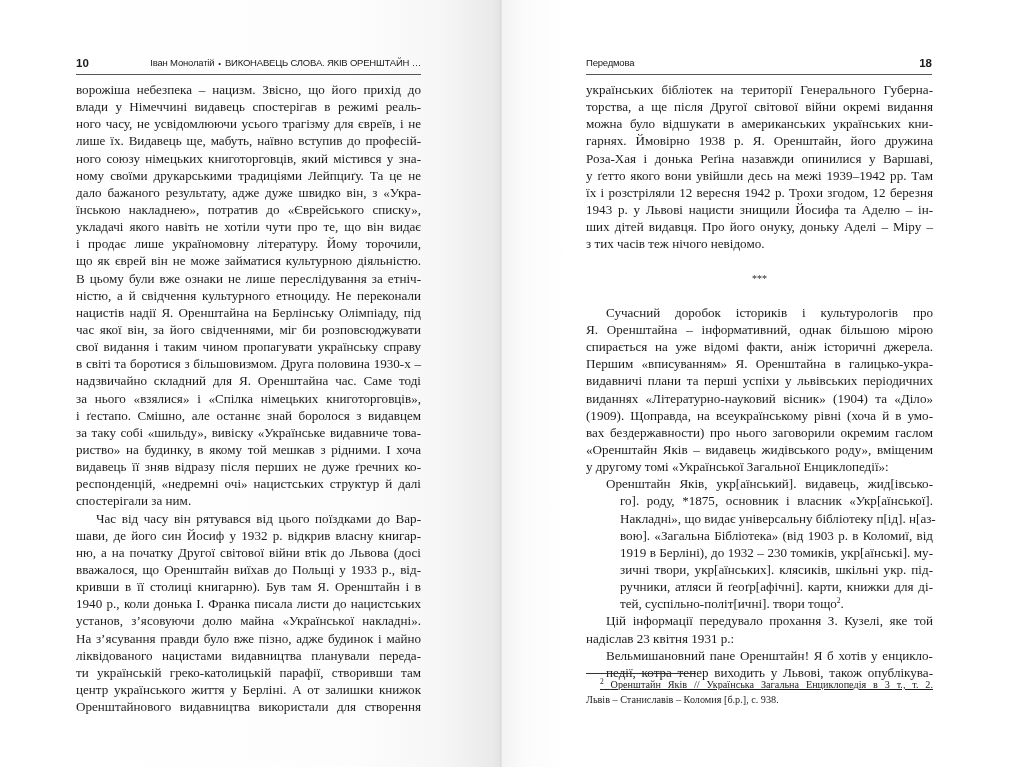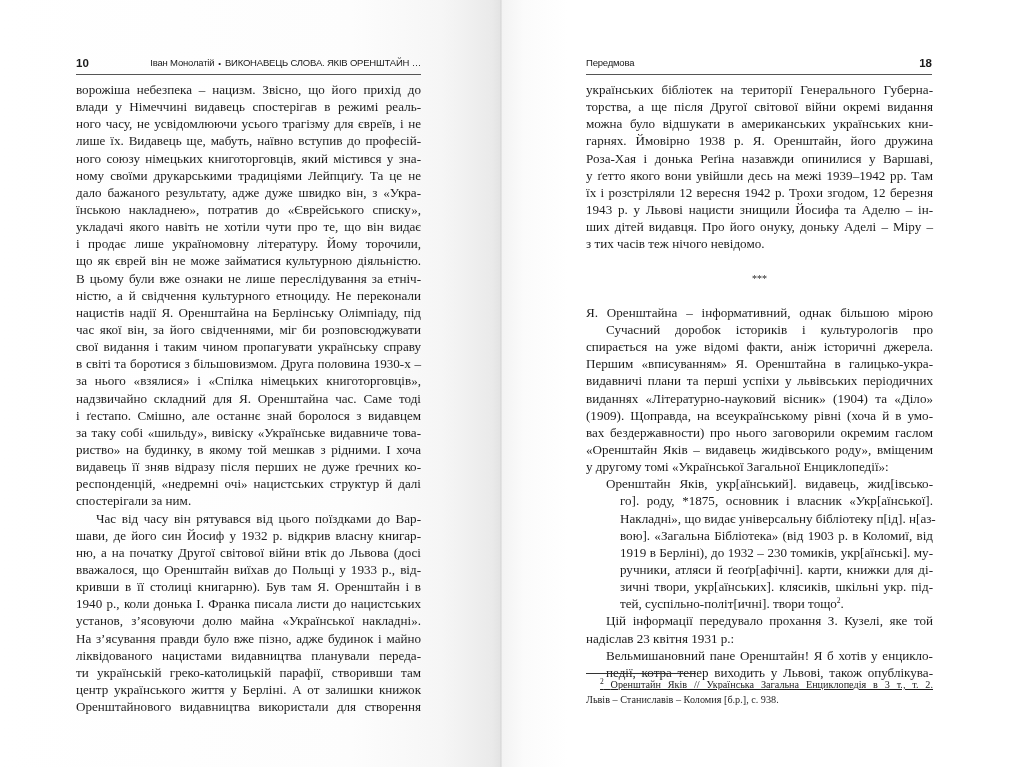--- a/index.html
+++ b/index.html
@@ -92,22 +92,22 @@
       <span class="line">їнською накладнею», потратив до «Єврейського списку»,</span>
       <span class="line">укладачі якого навіть не хотіли чути про те, що він видає</span>
       <span class="line">і продає лише україномовну літературу. Йому торочили,</span>
       <span class="line">що як єврей він не може займатися культурною діяльністю.</span>
       <span class="line">В цьому були вже ознаки не лише переслідування за етніч-</span>
       <span class="line">ністю, а й свідчення культурного етноциду. Не переконали</span>
       <span class="line">нацистів надії Я. Оренштайна на Берлінську Олімпіаду, під</span>
       <span class="line">час якої він, за його свідченнями, міг би розповсюджувати</span>
       <span class="line">свої видання і таким чином пропагувати українську справу</span>
       <span class="line">в світі та боротися з більшовизмом. Друга половина 1930-х –</span>
+      <span class="line">надзвичайно складний для Я. Оренштайна час. Саме тоді</span>
       <span class="line">за нього «взялися» і «Спілка німецьких книготорговців»,</span>
-      <span class="line">надзвичайно складний для Я. Оренштайна час. Саме тоді</span>
       <span class="line">і ґестапо. Смішно, але останнє знай боролося з видавцем</span>
       <span class="line">за таку собі «шильду», вивіску «Українське видавниче това-</span>
       <span class="line">риство» на будинку, в якому той мешкав з рідними. І хоча</span>
       <span class="line">видавець її зняв відразу після перших не дуже ґречних ко-</span>
       <span class="line">респонденцій, «недремні очі» нацистських структур й далі</span>
       <span class="line last">спостерігали за ним.</span>
       <span class="line indent">Час від часу він рятувався від цього поїздками до Вар-</span>
       <span class="line">шави, де його син Йосиф у 1932 р. відкрив власну книгар-</span>
       <span class="line">ню, а на початку Другої світової війни втік до Львова (досі</span>
       <span class="line">вважалося, що Оренштайн виїхав до Польщі у 1933 р., від-</span>
@@ -136,37 +136,37 @@
       <span class="line">гарнях. Ймовірно 1938 р. Я. Оренштайн, його дружина</span>
       <span class="line">Роза-Хая і донька Реґіна назавжди опинилися у Варшаві,</span>
       <span class="line">у ґетто якого вони увійшли десь на межі 1939–1942 рр. Там</span>
       <span class="line">їх і розстріляли 12 вересня 1942 р. Трохи згодом, 12 березня</span>
       <span class="line">1943 р. у Львові нацисти знищили Йосифа та Аделю – ін-</span>
       <span class="line">ших дітей видавця. Про його онуку, доньку Аделі – Міру –</span>
       <span class="line last">з тих часів теж нічого невідомо.</span>
       <span class="blank"></span>
       <span class="line center">***</span>
       <span class="blank"></span>
+      <span class="line indent">Сучасний доробок істориків і культурологів про</span>
       <span class="line">Я. Оренштайна – інформативний, однак більшою мірою</span>
-      <span class="line indent">Сучасний доробок істориків і культурологів про</span>
       <span class="line">спирається на уже відомі факти, аніж історичні джерела.</span>
       <span class="line">Першим «вписуванням» Я. Оренштайна в галицько-укра-</span>
       <span class="line">видавничі плани та перші успіхи у львівських періодичних</span>
       <span class="line">виданнях «Літературно-науковий вісник» (1904) та «Діло»</span>
       <span class="line">(1909). Щоправда, на всеукраїнському рівні (хоча й в умо-</span>
       <span class="line">вах бездержавности) про нього заговорили окремим гаслом</span>
       <span class="line">«Оренштайн Яків – видавець жидівського роду», вміщеним</span>
       <span class="line last">у другому томі «Української Загальної Енциклопедії»:</span>
       <span class="line quote">Оренштайн Яків, укр[аїнський]. видавець, жид[івсько-</span>
       <span class="line quote-cont">го]. роду, *1875, основник і власник «Укр[аїнської].</span>
       <span class="line quote-cont">Накладні», що видає універсальну бібліотеку п[ід]. н[аз-</span>
       <span class="line quote-cont">вою]. «Загальна Бібліотека» (від 1903 р. в Коломиї, від</span>
       <span class="line quote-cont">1919 в Берліні), до 1932 – 230 томиків, укр[аїнські]. му-</span>
+      <span class="line quote-cont">зичні твори, укр[аїнських]. клясиків, шкільні укр. під-</span>
       <span class="line quote-cont">ручники, атляси й ґеоґр[афічні]. карти, книжки для ді-</span>
-      <span class="line quote-cont">зичні твори, укр[аїнських]. клясиків, шкільні укр. під-</span>
       <span class="line quote-cont last"><span>тей, суспільно-політ[ичні]. твори тощо</span><sup>2</sup><span>.</span></span>
       <span class="line indent">Цій інформації передувало прохання З. Кузелі, яке той</span>
       <span class="line last">надіслав 23 квітня 1931 р.:</span>
       <span class="line indent">Вельмишановний пане Оренштайн! Я б хотів у енцикло-</span>
       <span class="line indent">педії, котра тепер виходить у Львові, також опублікува-</span>
     </div>
 
     <div class="footnote-rule"></div>
     <div class="footnote">
       <span class="line" style="padding-left:14px;text-decoration:underline;"><sup>2</sup> <span>Оренштайн Яків // Українська Загальна Енциклопедія в 3 т., т. 2.</span></span>

